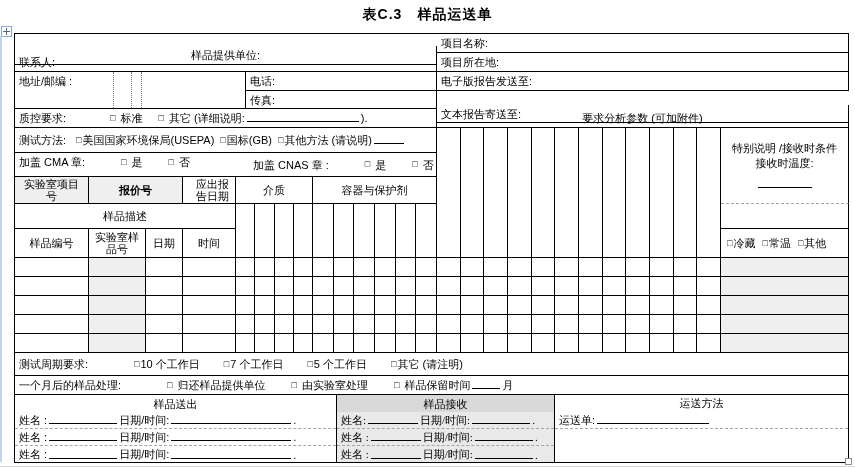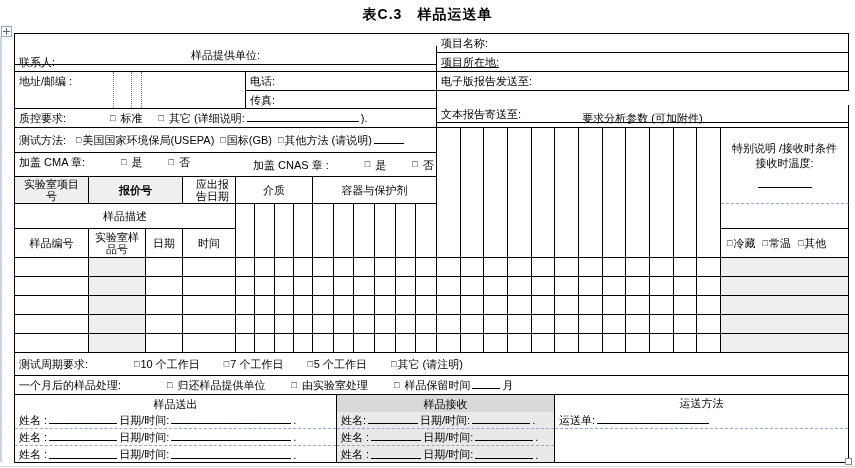--- a/index.html
+++ b/index.html
@@ -57,21 +57,21 @@
       <div class="hb"></div>
     </div>
   <div id="left-edge"></div>
   <div id="bottom-edge"></div>
 
   <div id="tbl">
 
     <div class="c" style="left:0;top:12px;width:422px;height:19px;text-align:center;">样品提供单位:</div>
     <div class="c" style="left:422px;top:0;width:412px;height:19px;">项目名称:</div>
     <div class="c" style="left:0;top:19px;width:422px;height:19px;">联系人:</div>
-    <div class="c" style="left:422px;top:19px;width:412px;height:19px;text-decoration:underline;">项目所在地:</div>
+    <div class="c" style="left:422px;top:19px;width:412px;height:19px;">项目所在地:</div>
 
     <div class="c" style="left:0;top:38px;width:231px;height:37px;">
       <span>地址/邮编 :</span>
       <span class="dotline" style="left:98px;"></span>
       <span class="dotline" style="left:116px;"></span>
       <span class="dotline" style="left:126px;"></span>
     </div>
     <div class="c" style="left:231px;top:38px;width:191px;height:19px;">电话:</div>
     <div class="c" style="left:422px;top:38px;width:412px;height:19px;">电子版报告发送至:</div>
     <div class="c" style="left:231px;top:57px;width:191px;height:18px;">传真:</div>
@@ -287,21 +287,21 @@
           <span>.</span>
         </div>
         <div class="frow">
           <span>姓名 :</span>
           <span class="blank" style="width: 68px;"></span>
           <span>日期/时间:</span>
           <span class="blank" style="width: 120px;"></span>
           <span>.</span>
         </div>
       </div>
-    <div class="fcol" style="left:322px;top:378px;width:218px;height:51px;background:#e9e9e9;" id="fcol-receive">
+    <div class="fcol" style="left:322px;top:378px;width:218px;height:51px;background:#e9e9e9;font-family:Liberation Serif, serif;" id="fcol-receive">
         <div class="frow mid">
           <span>姓名:</span>
           <span class="blank" style="width: 50px;"></span>
           <span>日期/时间:</span>
           <span class="blank" style="width: 58px;"></span>
           <span>.</span>
         </div>
         <div class="frow mid">
           <span>姓名 :</span>
           <span class="blank" style="width: 50px;"></span>

